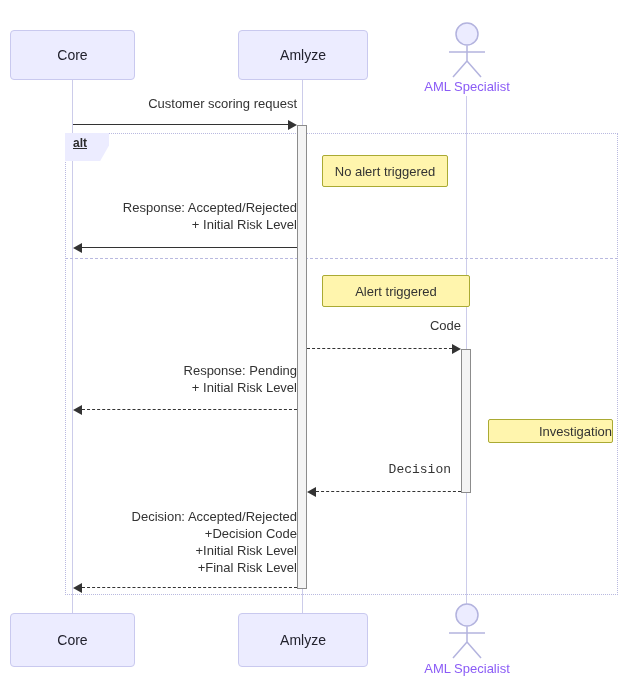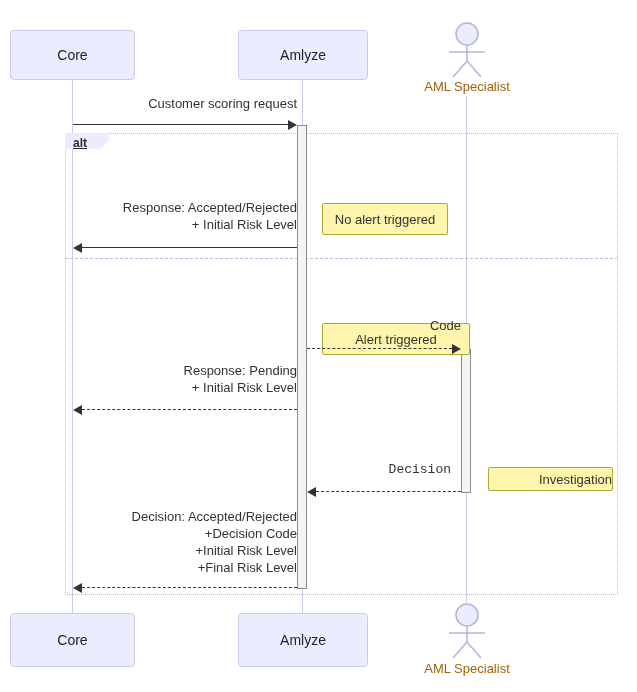--- a/index.html
+++ b/index.html
@@ -17,36 +17,36 @@
   .frame-tab{
     position:absolute; background:#ECECFF; color:#2b2b2b;
     font-size:12px; font-weight:700; line-height:20px; padding-left:8px;
     clip-path:polygon(0 0,100% 0,100% 45%,80% 100%,0 100%);
     box-sizing:border-box;
   }
   .divider{ position:absolute; height:0; border-top:1px dashed #b9b9e0; }
   .note{
     position:absolute; background:#fff5ad; border:1px solid #aaaa33; border-radius:2px;
     display:flex; align-items:center; justify-content:center;
-    font-size:13px; color:#333; box-sizing:border-box;margin-top:48px;
+    font-size:13px; color:#333; box-sizing:border-box;
   }
   .activation{
     position:absolute; width:8px; background:#f4f4f4; border:1px solid #8c8c8c;
     box-sizing:content-box;
   }
   .msg-label{
     position:absolute; font-size:13px; color:#333; text-align:right;
     white-space:pre-line; line-height:1.3;
   }
   .msg-line{ position:absolute; height:0; border-top:1px solid #333; }
   .msg-line.dashed{ border-top-style:dashed; }
   .arr{ position:absolute; width:0; height:0; }
   .arr.right{ border-left:9px solid #333; border-top:5px solid transparent; border-bottom:5px solid transparent; }
   .arr.left{ border-right:9px solid #333; border-top:5px solid transparent; border-bottom:5px solid transparent; }
-  .actor-label{ position:absolute; font-size:13px; color:#a16207; text-align:center; }
+  .actor-label{ position:absolute; font-size:13px; color:#8b5cf6; text-align:center; }
   .actor-figure{ position:absolute; }
   .actor-figure svg{ display:block; }
 </style>
 </head>
 <body>
 
 <div id="canvas">
 
   <div class="lifeline" style="left:72px; top:80px; height:533px;"></div>
   <div class="lifeline" style="left:302px; top:80px; height:533px;"></div>
@@ -68,21 +68,21 @@
       <line x1="35" y1="39" x2="49" y2="55" stroke="#b3b3de" stroke-width="1.5"></line>
     </svg>
   </div>
   <div class="actor-label" style="left:407px; top:79px; width:120px;">AML Specialist</div>
 
   <div class="msg-label" style="left:73px; top:96px; width:224px;">Customer scoring request</div>
   <div class="msg-line" style="left:73px; top:124px; width:216px;"></div>
   <div class="arr right" style="left:288px; top:120px;"></div>
 
   <div class="frame" style="left:65px; top:133px; width:553px; height:462px;"></div>
-  <div class="frame-tab" style="left:65px; top:133px; width:44px; height:16px;text-decoration:underline;">alt</div>
+  <div class="frame-tab" style="left:65px; top:133px; width:44px; height:28px;text-decoration:underline;">alt</div>
   <div class="divider" style="left:65px; top:258px; width:553px;"></div>
 
   <div class="activation" style="left:297px; top:125px; height:462px;"></div>
   <div class="activation" style="left:461px; top:349px; height:142px;"></div>
 
   <div class="note" style="left:322px; top:155px; width:126px; height:32px;">
     <span>No alert triggered</span>
   </div>
 
   <div class="msg-label" style="left:73px; top:200px; width:224px;">Response: Accepted/Rejected

